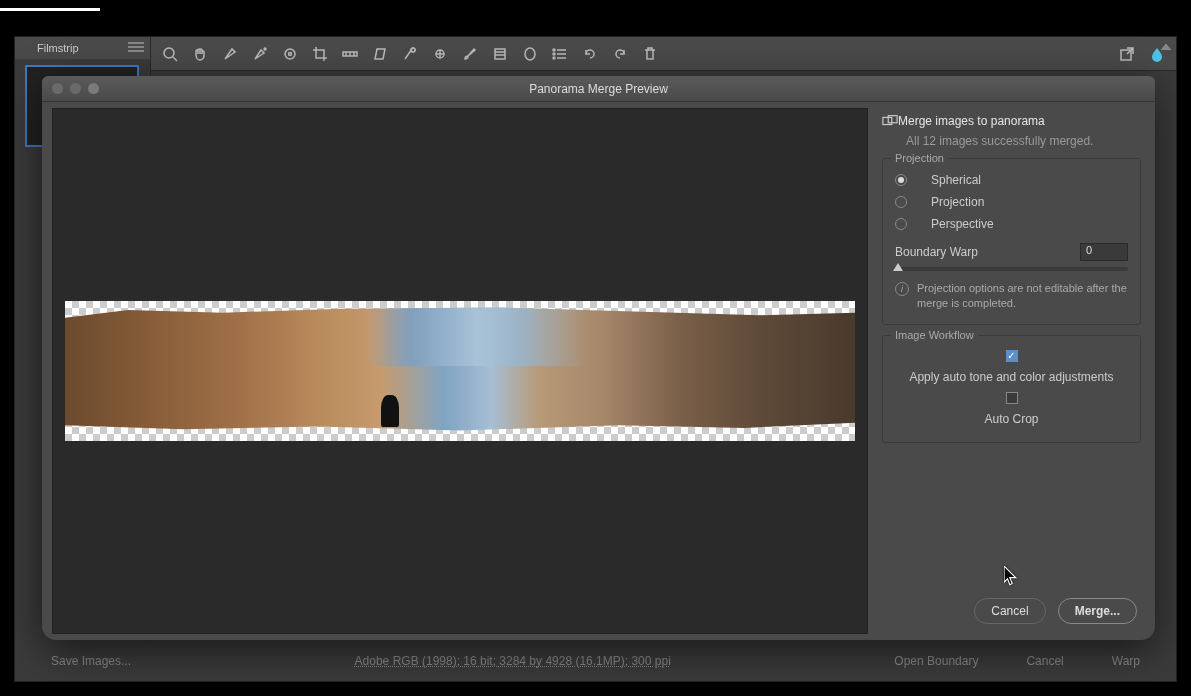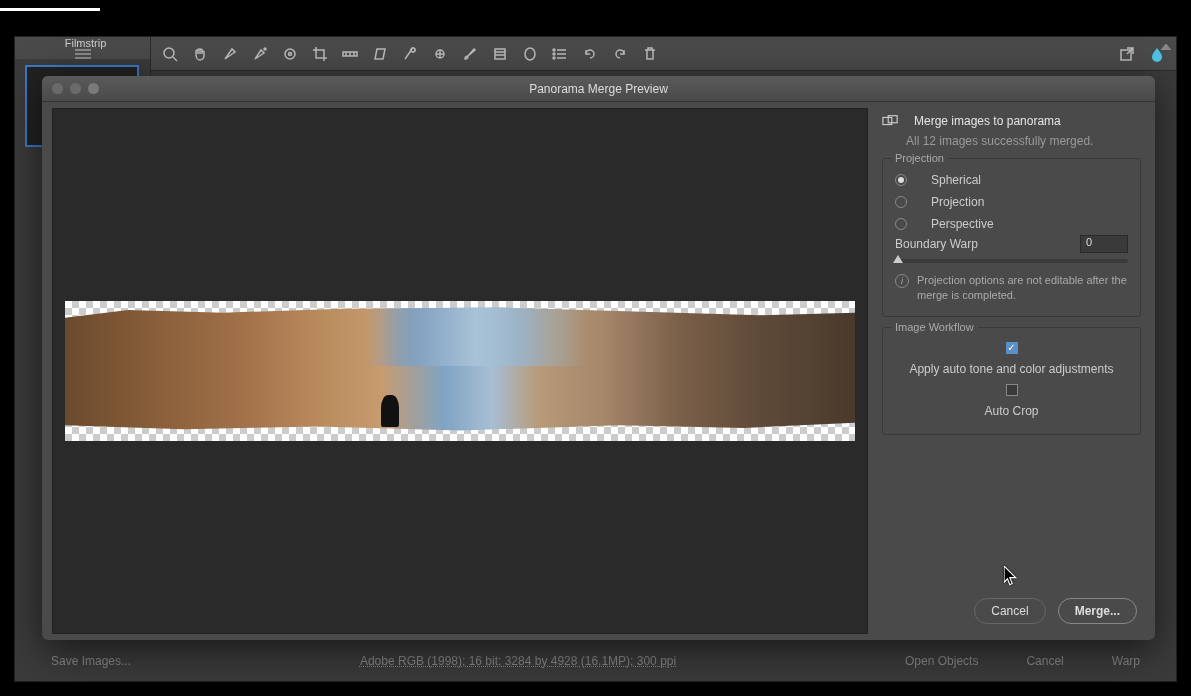--- a/index.html
+++ b/index.html
@@ -11,21 +11,21 @@
   position: absolute; top: 36px; left: 14px; right: 14px; bottom: 14px;
   background: #3b3b3b; border: 1px solid #222;
 }
 
 .left-sidebar {
   position: absolute; top: 0; left: 0; width: 136px; height: 100%;
   background: #3b3b3b; border-right: 1px solid #2a2a2a;
 }
 .filmstrip-header {
   height: 22px; background: #4a4a4a; color: #ccc; font-size: 11px;
-  display: flex; align-items: center; padding-left: 6px; justify-content: space-between; flex-direction: column;
+  display: flex; align-items: center; padding-left: 22px; justify-content: space-between;
 }
 .filmstrip-menu { width: 16px; height: 12px; margin-right: 6px; display: flex; flex-direction: column; gap: 2px; }
 .filmstrip-menu span { height: 2px; background: #888; }
 .thumb {
   margin: 6px 10px; width: 114px; height: 82px; border: 2px solid #3b7ac8;
   background: #222; display: flex; align-items: center; justify-content: center;
 }
 .thumb-inner { width: 60%; height: 40%; background: #555; border: 1px solid #888; }
 
 .toolbar {
@@ -42,21 +42,21 @@
 .bottom-bar {
   position: absolute; bottom: 0; left: 0; right: 0; height: 40px;
   background: #3b3b3b; display: flex; align-items: center; padding: 0 24px; gap: 24px;
   color: #888; font-size: 12px;
 }
 .bottom-bar .info { flex: 1; text-align: center; text-decoration: underline dotted; }
 .bottom-bar .btn { color: #888; padding: 6px 12px; }
 
 .modal {
   position: absolute; top: 76px; left: 42px; width: 1113px; height: 564px;
-  background: #4a4a4a; border-radius: 6px; box-shadow: 0 10px 40px rgba(0,0,0,.6);
+  background: #4a4a4a; border-radius: 14px; box-shadow: 0 10px 40px rgba(0,0,0,.6);
   display: flex; flex-direction: column;
 }
 .titlebar {
   height: 26px; background: linear-gradient(#5a5a5a,#4a4a4a);
   border-radius: 6px 6px 0 0; display: flex; align-items: center; position: relative;
   border-bottom: 1px solid #333;
 }
 .traffic { display: flex; gap: 7px; margin-left: 10px; }
 .traffic span { width: 11px; height: 11px; border-radius: 50%; background: #6a6a6a; }
 .traffic span:last-child { background: #7a7a7a; }
@@ -99,32 +99,32 @@
     rgba(120,150,185,0) 0%, rgba(120,150,185,0) 38%,
     rgba(125,160,195,.85) 44%, rgba(170,195,215,.9) 52%,
     rgba(150,180,205,.8) 58%, rgba(120,150,185,0) 66%, rgba(120,150,185,0) 100%);
 }
 .pano-img::after {
   content:""; position:absolute; left:40%; bottom:6px; width:18px; height:32px;
   background: #111; border-radius: 40% 40% 10% 10%;
 }
 
 .side-panel { width: 287px; padding: 8px 14px 0 14px; color: #ccc; font-size: 12px; display: flex; flex-direction: column; }
-.merge-header { display: flex; align-items: flex-start; gap: 16px; font-weight: 500; color: #e5e5e5; padding: 4px 0; }
+.merge-header { display: flex; align-items: flex-start; gap: 0; font-weight: 500; color: #e5e5e5; padding: 4px 0; }
 .merge-header svg { width: 16px; height: 14px; stroke: #ccc; fill: none; stroke-width: 1.3; }
 .merge-status { color: #9a9a9a; font-size: 12px; padding: 2px 0 10px 24px; }
 
 .group { border: 1px solid #3a3a3a; border-radius: 3px; padding: 10px 12px 12px; margin-bottom: 10px; position: relative; }
 .group-title { position: absolute; top: -7px; left: 8px; background: #4a4a4a; padding: 0 4px; color: #aaa; font-size: 11px; }
 
 .radio-row { display: flex; align-items: center; gap: 24px; padding: 4px 0; cursor: pointer; }
 .radio { width: 12px; height: 12px; border: 1px solid #888; border-radius: 50%; display: flex; align-items: center; justify-content: center; }
 .radio.checked::after { content:""; width:6px; height:6px; background:#ddd; border-radius:50%; }
 
-.warp-row { display: flex; justify-content: space-between; align-items: center; }
+.warp-row { display: flex; justify-content: space-between; align-items: center; margin-top: 8px; }
 .warp-input { width: 48px; height: 18px; background: #3a3a3a; border: 1px solid #2a2a2a; color: #ddd; font-size: 11px; text-align: left; padding: 0 5px; }
 .slider { margin-top: 6px; height: 4px; background: #3a3a3a; border-radius: 2px; position: relative; }
 .slider-handle { position: absolute; left: -2px; top: -4px; width: 0; height: 0; border-left: 5px solid transparent; border-right: 5px solid transparent; border-bottom: 8px solid #ccc; }
 
 .info-row { display: flex; gap: 8px; align-items: flex-start; color: #aaa; font-size: 11px; margin-top: 10px; line-height: 1.4; }
 .info-icon { width: 14px; height: 14px; border: 1px solid #888; border-radius: 50%; display: flex; align-items: center; justify-content: center; font-size: 9px; font-style: italic; flex-shrink: 0; margin-top: 1px; }
 
 .check-row { display: flex; align-items: center; gap: 8px; padding: 4px 0; cursor: pointer; flex-direction: column; }
 .checkbox { width: 12px; height: 12px; border: 1px solid #888; background: #3a3a3a; display: flex; align-items: center; justify-content: center; }
 .checkbox.checked { background: #5a8fc8; border-color: #5a8fc8; }
@@ -282,21 +282,21 @@
 
   <div class="scroll-arrow" style="top:4px">
       <svg width="10" height="6" viewBox="0 0 10 6">
         <path d="M0 6l5-6 5 6z"></path>
       </svg>
     </div>
 
   <div class="bottom-bar">
     <span class="btn">Save Images...</span>
     <span class="info">Adobe RGB (1998); 16 bit; 3284 by 4928 (16.1MP); 300 ppi</span>
-    <span class="btn">Open Objects</span>
+    <span class="btn">Open Boundary</span>
     <span class="btn">Cancel</span>
     <span class="btn">Warp</span>
   </div>
 
 </div>
 
 <div class="modal">
   <div class="titlebar">
     <div class="traffic">
       <span></span>

